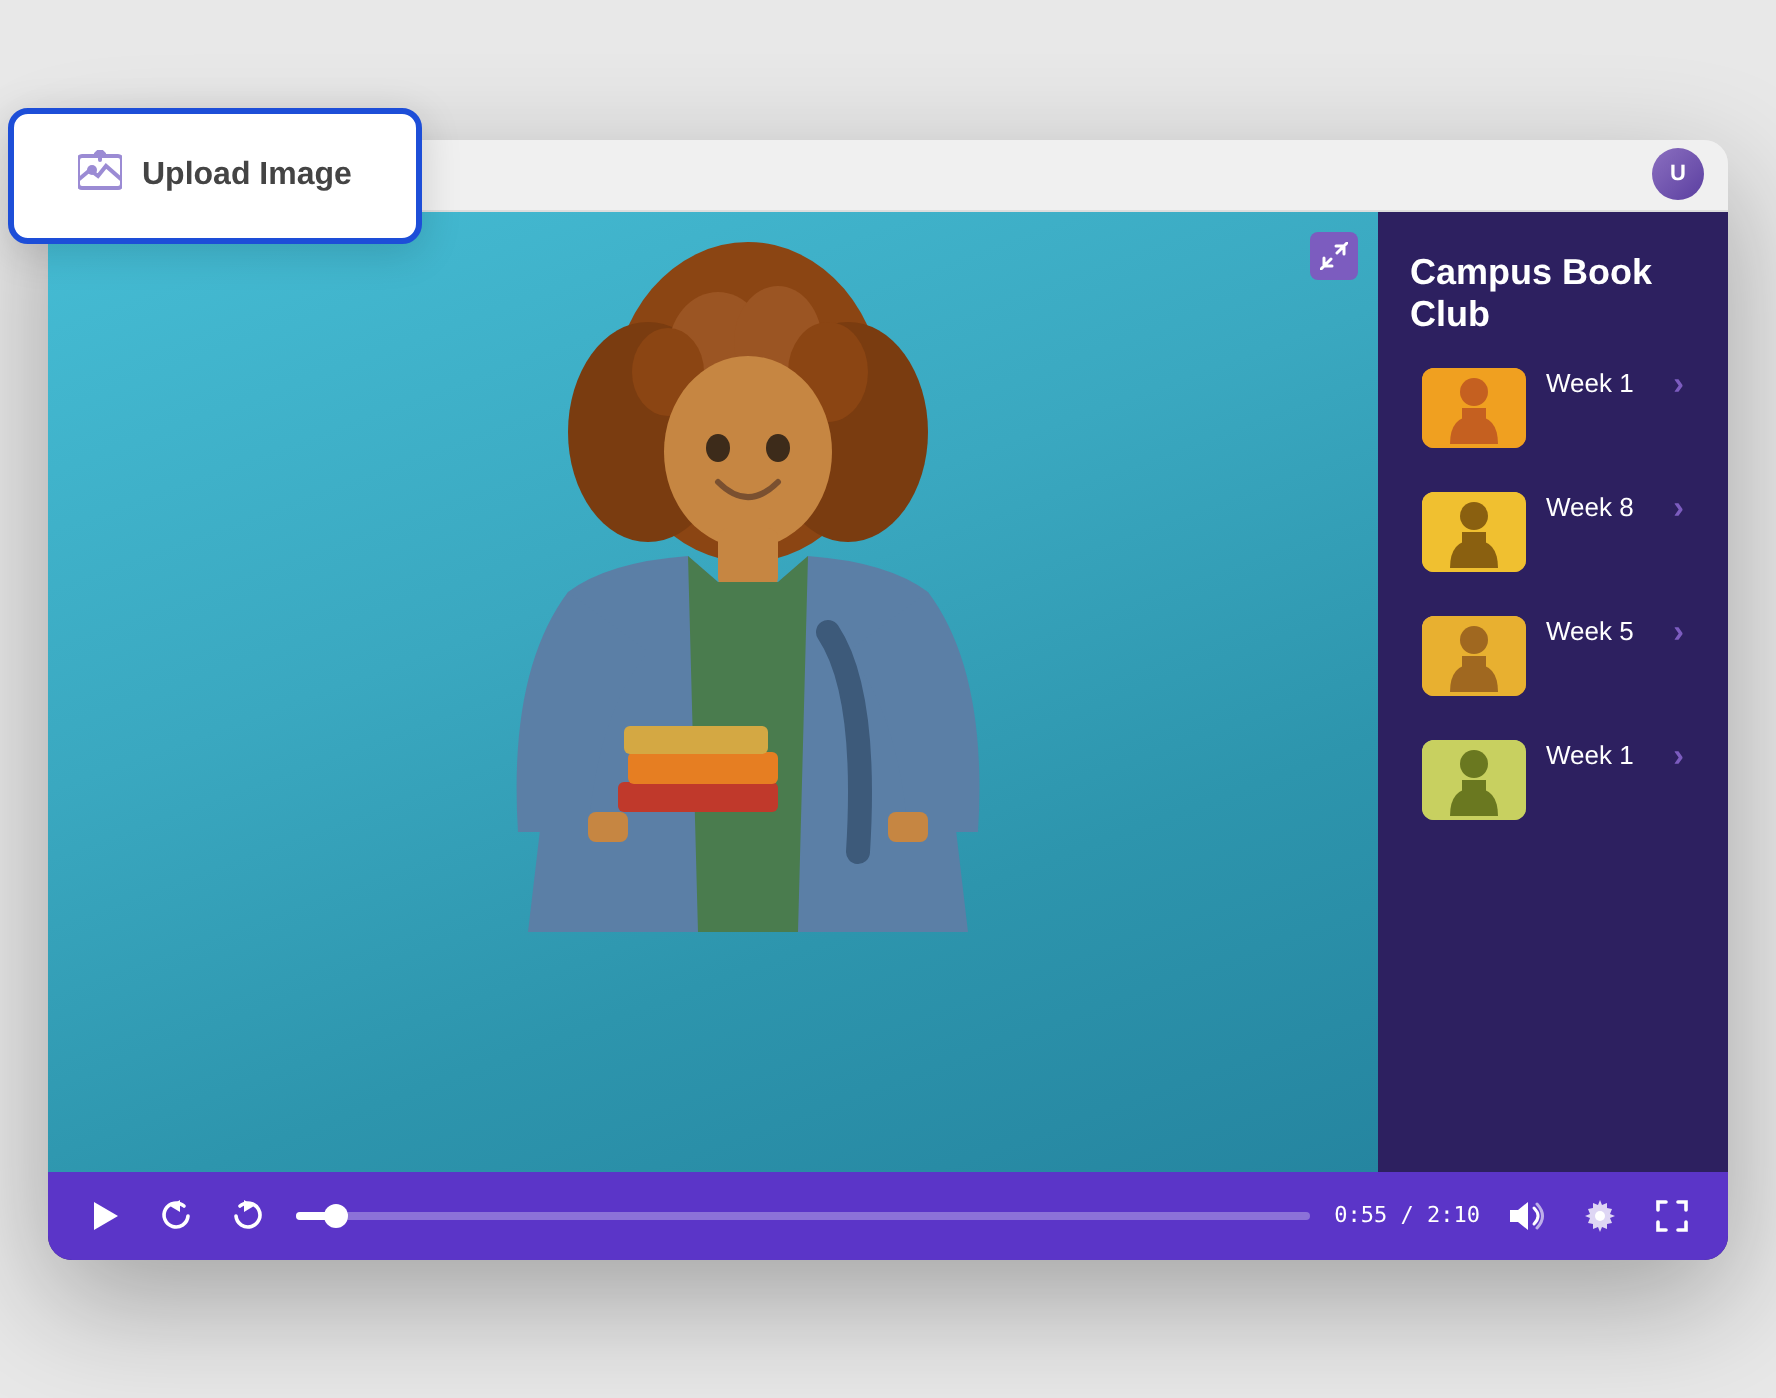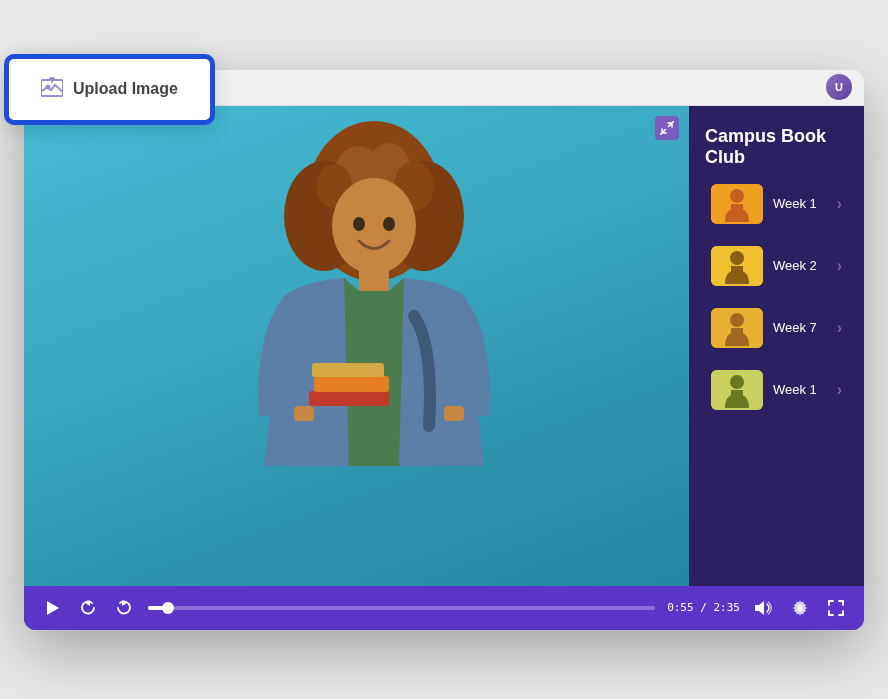--- a/index.html
+++ b/index.html
@@ -128,21 +128,20 @@
 
     .sidebar-desc {
       color: #b0a8d4;
       font-size: 11px;
       line-height: 1.5;
       margin-bottom: 16px;
     }
 
     .week-item {
       display: flex;
-      align-items: center;
       gap: 10px;
       padding: 8px 6px;
       border-radius: 6px;
       cursor: pointer;
       margin-bottom: 6px;
       transition: background 0.2s;
     }
 
     .week-thumb {
       width: 52px;
@@ -237,21 +236,21 @@
       white-space: nowrap;
       font-family: monospace;
     }
 
     
     .upload-btn {
       position: absolute;
       top: -16px;
       left: -20px;
       background: white;
-      border: 5px solid #1d4ed8;
+      border: 3px solid #1d4ed8;
       border-radius: 10px;
       padding: 18px 32px;
       display: flex;
       align-items: center;
       gap: 10px;
       font-size: 16px;
       font-weight: 600;
       color: #444;
       cursor: pointer;
       box-shadow: 0 4px 20px rgba(0,0,0,0.15);
@@ -368,34 +367,34 @@
 
         <div class="week-item">
           <div class="week-thumb week-thumb-2">
             <svg width="52" height="40" viewBox="0 0 52 40">
               <rect width="52" height="40" fill="#f0c030"></rect>
               <ellipse cx="26" cy="12" rx="7" ry="7" fill="#8a6010"></ellipse>
               <path d="M14 38 Q14 24 26 24 Q38 24 38 38 Z" fill="#8a6010"></path>
               <rect x="20" y="20" width="12" height="8" fill="#8a6010"></rect>
             </svg>
           </div>
-          <span class="week-label">Week 2</span>
+          <span class="week-label">Week 8</span>
           <span class="week-chevron">›</span>
         </div>
 
         <div class="week-item">
           <div class="week-thumb week-thumb-3">
             <svg width="52" height="40" viewBox="0 0 52 40">
               <rect width="52" height="40" fill="#e8b030"></rect>
               <ellipse cx="26" cy="12" rx="7" ry="7" fill="#a06820"></ellipse>
               <path d="M14 38 Q14 24 26 24 Q38 24 38 38 Z" fill="#a06820"></path>
               <rect x="20" y="20" width="12" height="8" fill="#a06820"></rect>
             </svg>
           </div>
-          <span class="week-label">Week 7</span>
+          <span class="week-label">Week 5</span>
           <span class="week-chevron">›</span>
         </div>
 
         <div class="week-item">
           <div class="week-thumb week-thumb-4">
             <svg width="52" height="40" viewBox="0 0 52 40">
               <rect width="52" height="40" fill="#c8d060"></rect>
               <ellipse cx="26" cy="12" rx="7" ry="7" fill="#6a7820"></ellipse>
               <path d="M14 38 Q14 24 26 24 Q38 24 38 38 Z" fill="#6a7820"></path>
               <rect x="20" y="20" width="12" height="8" fill="#6a7820"></rect>
@@ -427,21 +426,21 @@
         </svg>
       </div>
 
       <div class="progress-bar-container">
         <div class="progress-fill">
           <div class="progress-thumb"></div>
         </div>
       </div>
 
       <div class="time-display">
-        <span>0:55</span> / <span>2:35</span>
+        <span>0:55</span> / <span>2:10</span>
       </div>
 
       <div class="ctrl-btn">
         <svg width="18" height="16" viewBox="0 0 18 16" fill="white">
           <polygon points="0,5 0,11 4,11 9,15 9,1 4,5"></polygon>
           <path d="M12 4 Q16 8 12 12" stroke="white" stroke-width="1.5" fill="none" stroke-linecap="round"></path>
           <path d="M13.5 2 Q19 8 13.5 14" stroke="white" stroke-width="1.5" fill="none" stroke-linecap="round" opacity="0.6"></path>
         </svg>
       </div>
 

